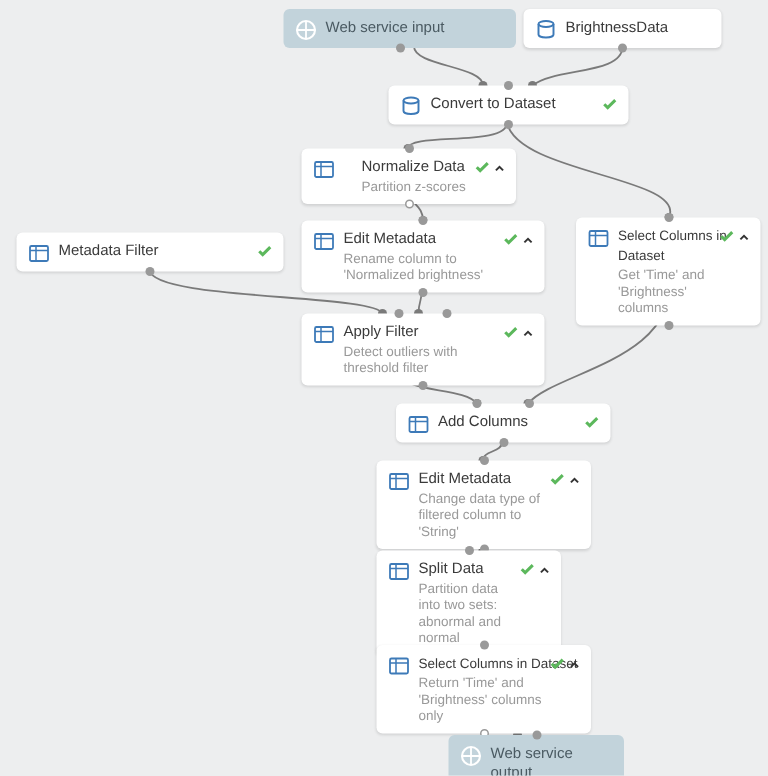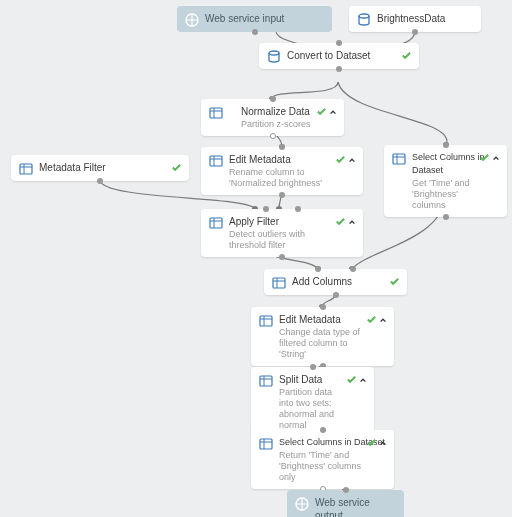--- a/index.html
+++ b/index.html
@@ -22,20 +22,21 @@
     position: absolute;
     background: #fff;
     border-radius: 4px;
     box-shadow: 0 1px 2px rgba(0,0,0,0.12);
     padding: 6px 8px 6px 28px;
     min-height: 26px;
   }
   .node.service {
     background: #c2d3db;
     box-shadow: none;
+    margin-left: 12px;
   }
   .node .title {
     color: #3a3a3a;
     font-size: 10px;
     line-height: 13px;
   }
   .node.service .title {
     color: #4a5a62;
   }
   .node .sub {
@@ -133,21 +134,21 @@
   <span class="icon">
     <svg viewBox="0 0 16 16">
         <ellipse cx="8" cy="4" rx="5" ry="2" fill="none" stroke="#3d7ab8" stroke-width="1.3"></ellipse>
         <path d="M3 4v7c0 1.1 2.2 2 5 2s5-.9 5-2V4" fill="none" stroke="#3d7ab8" stroke-width="1.3"></path>
       </svg>
   </span>
   <div class="title">BrightnessData</div>
   <div class="port out"></div>
 </div>
 
-<div class="node" style="left:259px; top:43px; width:160px;">
+<div class="node" style="left:259px; top:57px; width:160px;">
   <span class="icon">
     <svg viewBox="0 0 16 16">
         <ellipse cx="8" cy="4" rx="5" ry="2" fill="none" stroke="#3d7ab8" stroke-width="1.3"></ellipse>
         <path d="M3 4v7c0 1.1 2.2 2 5 2s5-.9 5-2V4" fill="none" stroke="#3d7ab8" stroke-width="1.3"></path>
       </svg>
   </span>
   <div class="title">Convert to Dataset</div>
   <div class="status">
     <svg class="check" viewBox="0 0 12 12">
         <path d="M2 6l2.5 2.5L10 3"></path>

